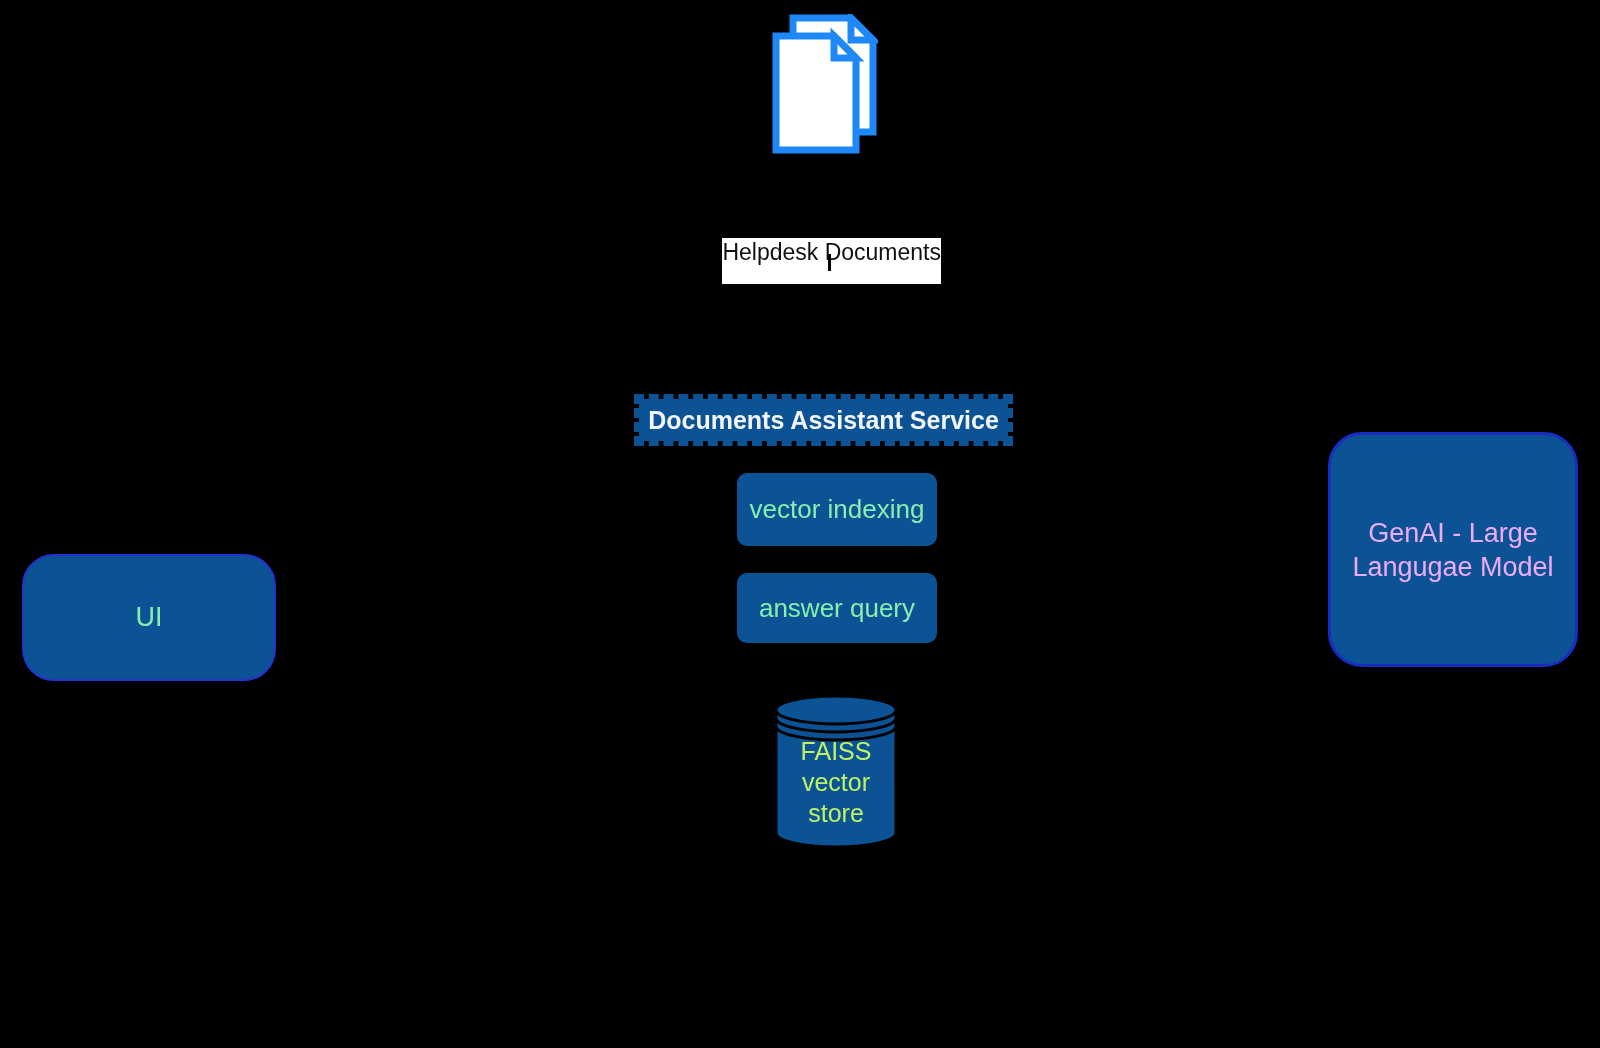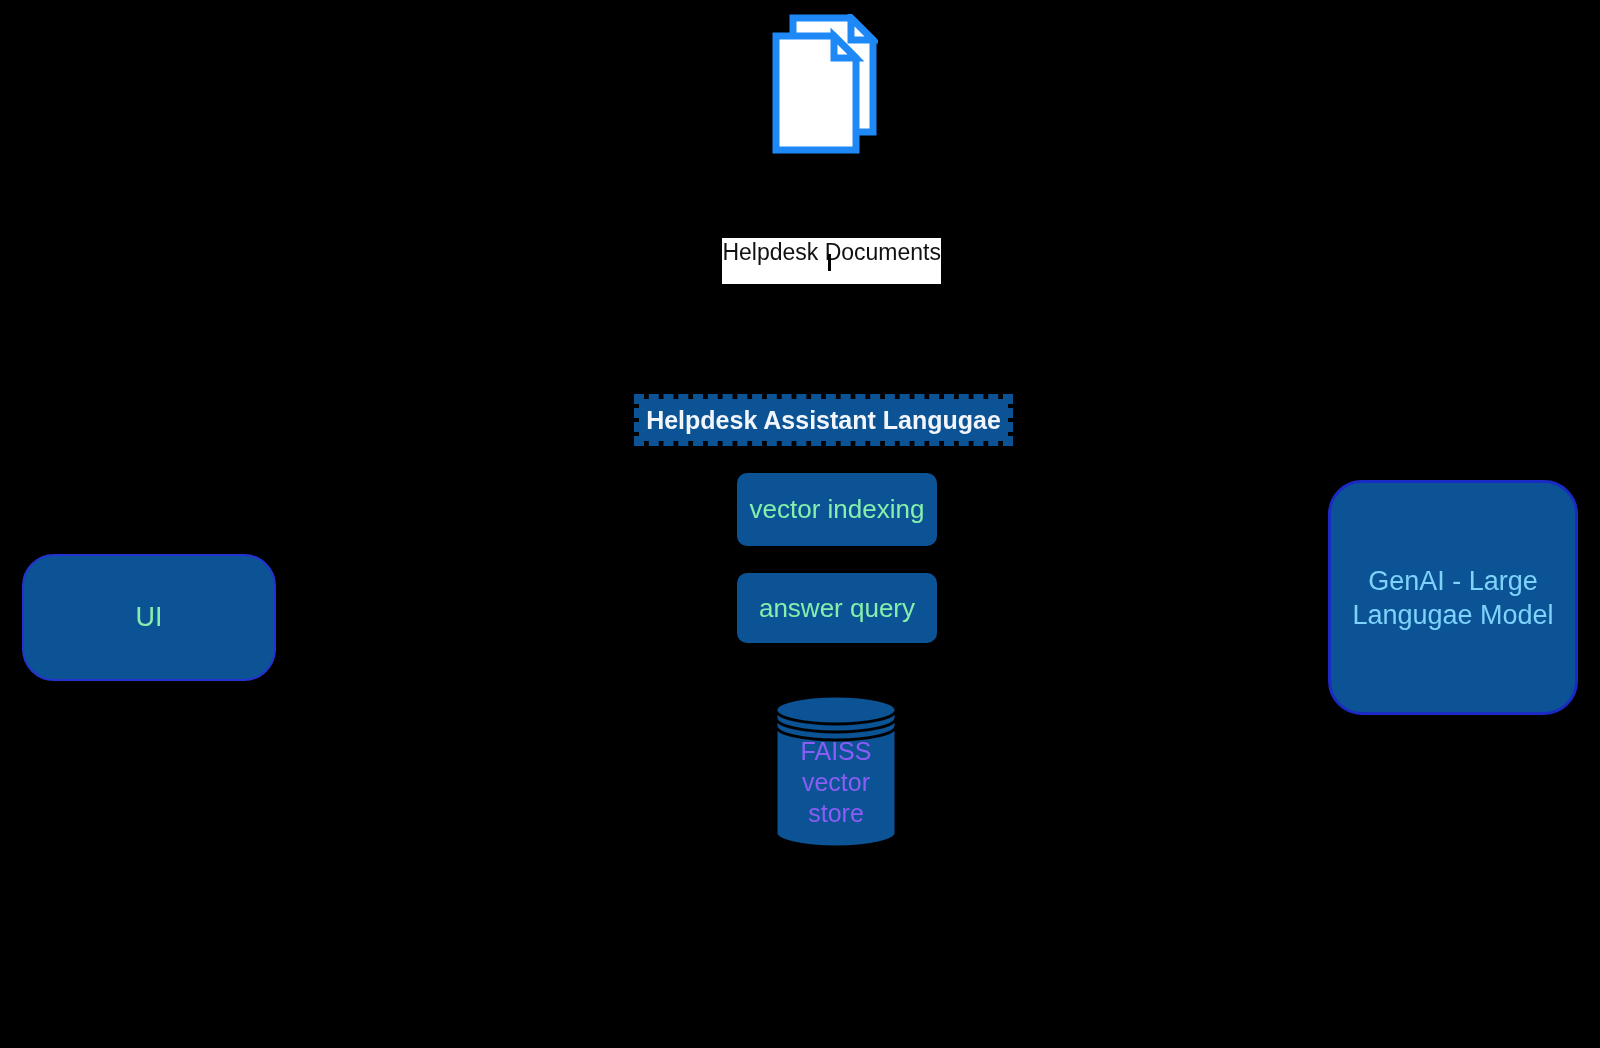--- a/index.html
+++ b/index.html
@@ -42,29 +42,29 @@
   .ui-box{
     left:22px;top:554px;width:250px;height:123px;border-radius:32px;
     border:2px solid #2433cf;font-size:27px;
   }
   .api-box{
     left:351px;top:529px;width:166px;height:176px;border-radius:36px;
     border:2px solid #2433cf;font-size:27px;
   }
   .genai-box{
     left:1328px;top:432px;width:250px;height:235px;border-radius:34px;
-    border:3px solid #1a2bc4;font-size:27px;line-height:34px;color:#7dd3fc;
-    padding:0 10px;box-sizing:border-box;margin-top:48px;
+    border:3px solid #1a2bc4;font-size:27px;line-height:34px;color:#f0abfc;
+    padding:0 10px;box-sizing:border-box;
   }
 
   
   .cyl{left:774px;top:694px;width:124px;height:156px;}
   .cyl-label{
     position:absolute;left:0;top:42px;width:100%;
-    color:#8b5cf6;font-size:25px;line-height:31px;text-align:center;
+    color:#bef264;font-size:25px;line-height:31px;text-align:center;
   }
 </style>
 </head>
 <body>
 
 <div class="canvas">
 
   <div class="abs docs-icon">
     <svg width="106" height="140" viewBox="0 0 106 140" xmlns="http://www.w3.org/2000/svg">
       <g stroke="#1e88f7" stroke-width="7" fill="#ffffff" stroke-linejoin="miter">
@@ -75,21 +75,21 @@
         <path d="M4 22 h58 l22 22 v92 h-80 z"></path>
         <path d="M62 22 v22 h22 z"></path>
       </g>
     </svg>
   </div>
 
   <div class="abs docs-label">Helpdesk Documents</div>
 
   <div class="abs connector-tick"></div>
 
-  <div class="abs service-box">Helpdesk Assistant Langugae</div>
+  <div class="abs service-box">Documents Assistant Service</div>
 
   <div class="abs blue-node fn-box fn-index">vector indexing</div>
   <div class="abs blue-node fn-box fn-answer">answer query</div>
 
   <div class="abs blue-node ui-box">UI</div>
 
 
   <div class="abs blue-node genai-box">GenAI - Large Langugae Model</div>
 
   <div class="abs cyl">

